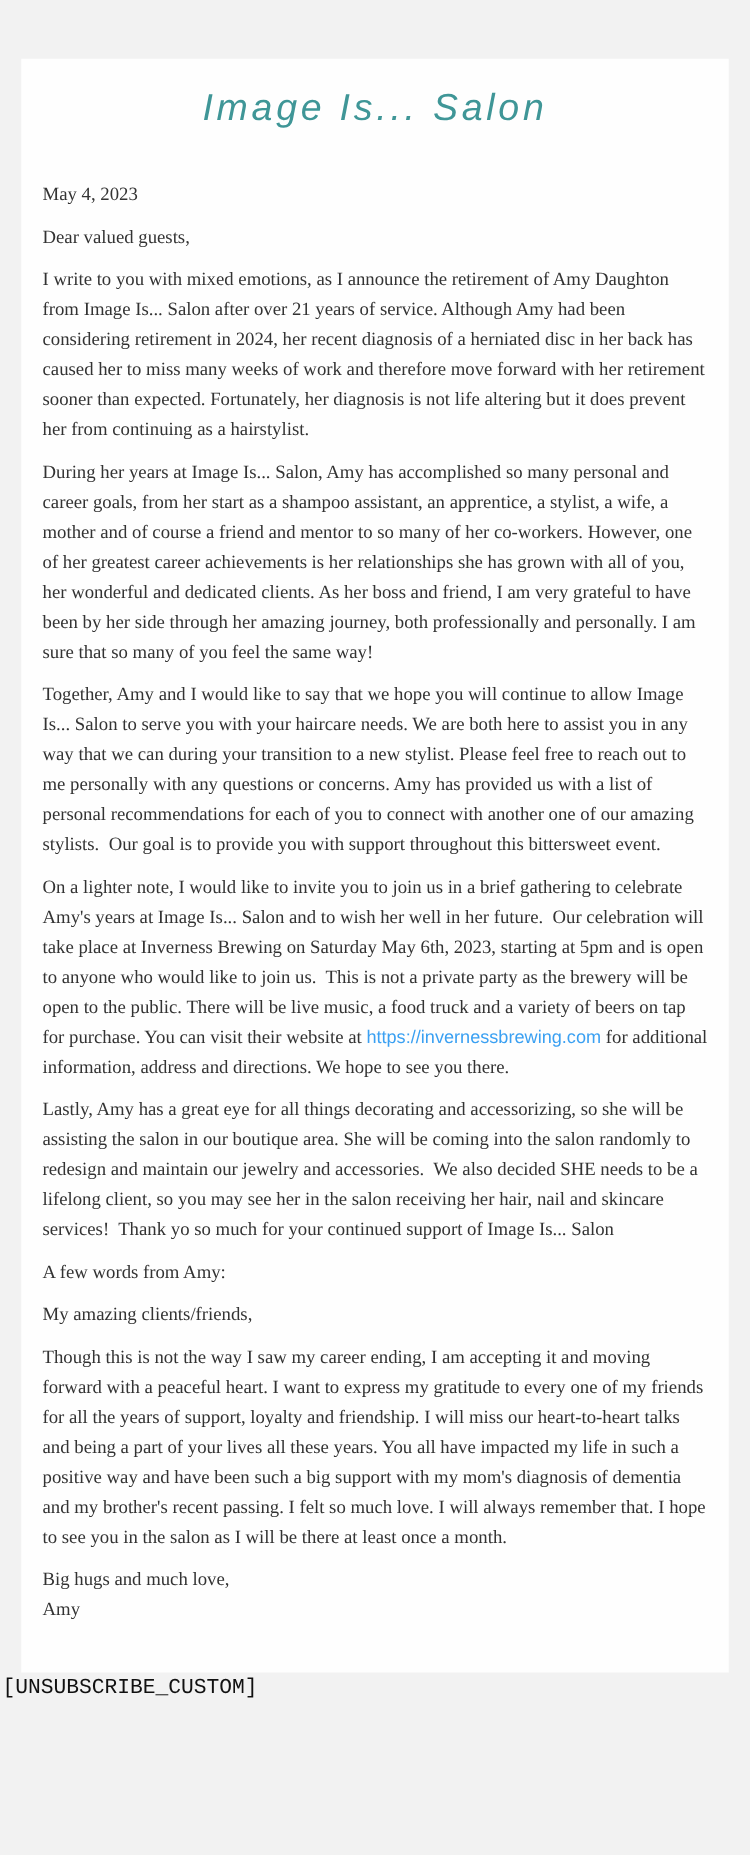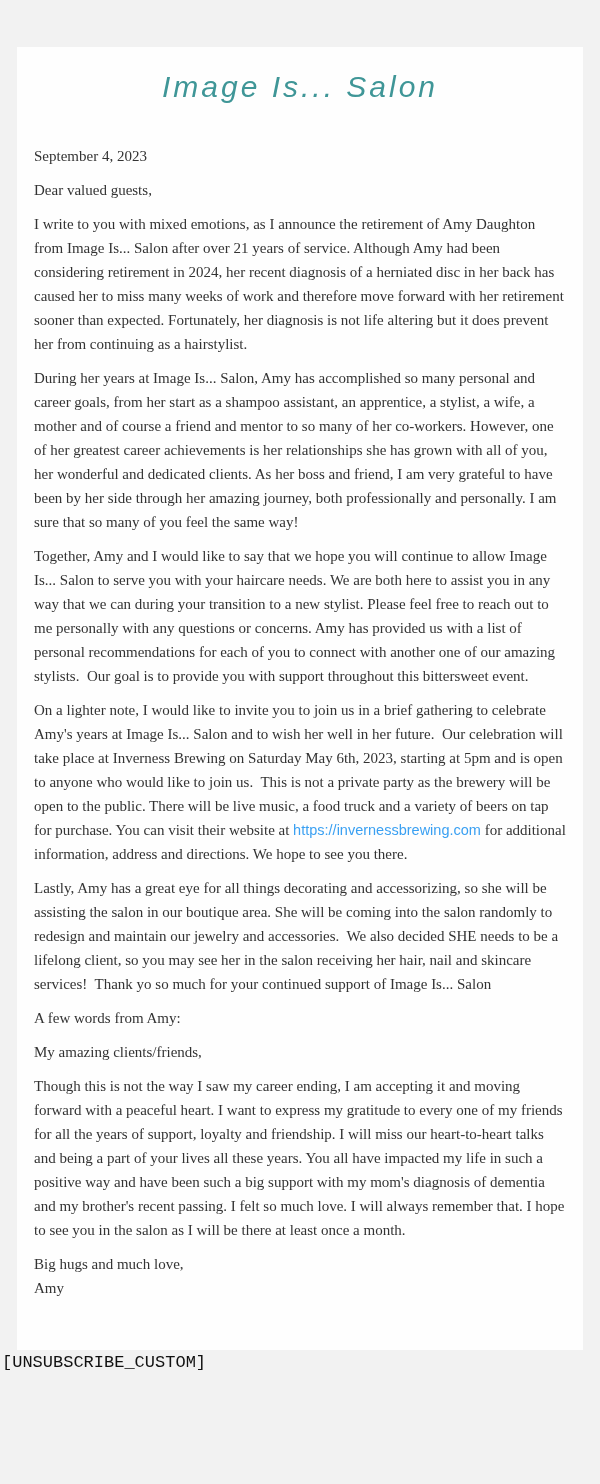--- a/index.html
+++ b/index.html
@@ -34,21 +34,21 @@
   }
   .letter p {
     font-family: "Liberation Serif", serif;
     font-size: 15px;
     line-height: 24px;
     color: #333333;
     margin: 0 0 10px 0;
     white-space: pre-wrap;
   }
   .letter p:last-child {
-    margin-bottom: 16px;
+    margin-bottom: 4px;
   }
   a.inline-link {
     font-family: "Liberation Sans", sans-serif;
     font-size: 14.5px;
     color: #3aa0f2;
     text-decoration: none;
     cursor: pointer;
     white-space: normal;
   }
   .unsubscribe {
@@ -62,21 +62,21 @@
 <body>
 
 <div class="spacer-top"></div>
 
 <div class="card">
 
   <div class="logo">Image Is... Salon</div>
 
   <div class="letter">
 
-    <p>September 4, 2023</p>
+    <p>May 4, 2023</p>
 
     <p>Dear valued guests,</p>
 
     <p>I write to you with mixed emotions, as I announce the retirement of Amy Daughton from Image Is... Salon after over 21 years of service. Although Amy had been considering retirement in 2024, her recent diagnosis of a herniated disc in her back has caused her to miss many weeks of work and therefore move forward with her retirement sooner than expected. Fortunately, her diagnosis is not life altering but it does prevent her from continuing as a hairstylist.</p>
 
     <p>During her years at Image Is... Salon, Amy has accomplished so many personal and career goals, from her start as a shampoo assistant, an apprentice, a stylist, a wife, a mother and of course a friend and mentor to so many of her co-workers. However, one of her greatest career achievements is her relationships she has grown with all of you, her wonderful and dedicated clients. As her boss and friend, I am very grateful to have been by her side through her amazing journey, both professionally and personally. I am sure that so many of you feel the same way!</p>
 
     <p>Together, Amy and I would like to say that we hope you will continue to allow Image Is... Salon to serve you with your haircare needs. We are both here to assist you in any way that we can during your transition to a new stylist. Please feel free to reach out to me personally with any questions or concerns. Amy has provided us with a list of personal recommendations for each of you to connect with another one of our amazing stylists.  Our goal is to provide you with support throughout this bittersweet event.</p>
 
     <p><span>On a lighter note, I would like to invite you to join us in a brief gathering to celebrate Amy's years at Image Is... Salon and to wish her well in her future.  Our celebration will take place at Inverness Brewing on Saturday May 6th, 2023, starting at 5pm and is open to anyone who would like to join us.  This is not a private party as the brewery will be open to the public. There will be live music, a food truck and a variety of beers on tap for purchase. You can visit their website at </span><a class="inline-link" href="#">https://invernessbrewing.com</a><span> for additional information, address and directions. We hope to see you there.</span></p>

